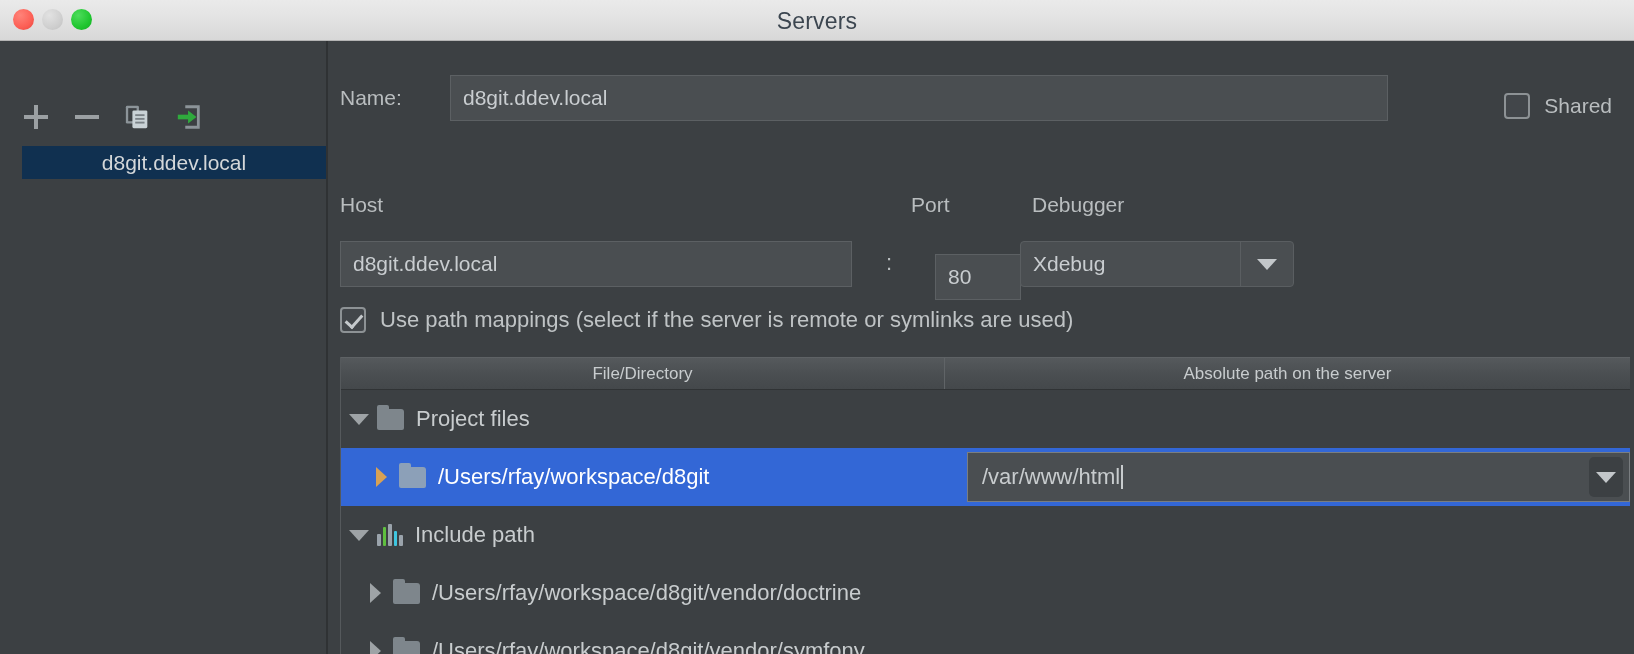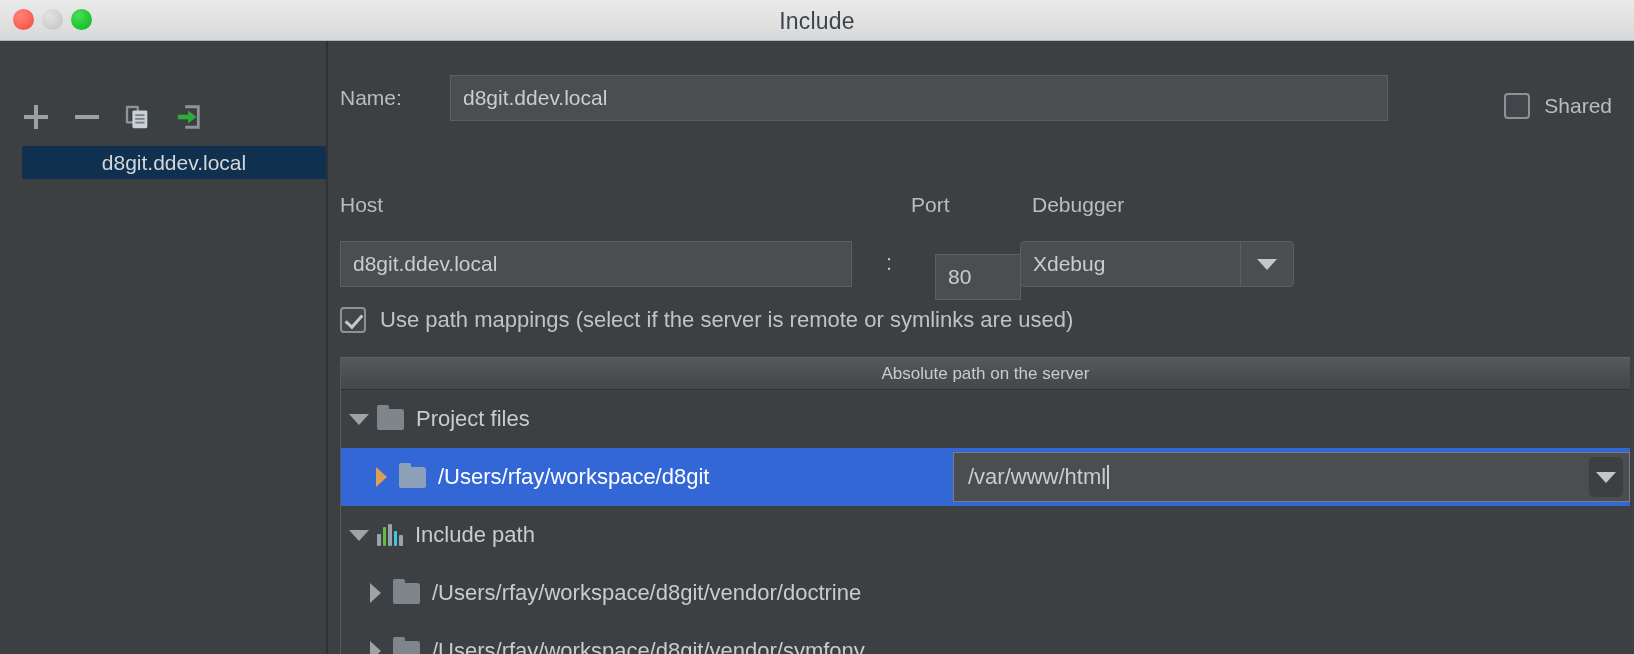--- a/index.html
+++ b/index.html
@@ -368,21 +368,21 @@
   .node-text {
     font-size: 22px;
     color: #c8ccce;
     white-space: nowrap;
   }
   .node-text.sel { color: #ffffff; }
 
   .edit-cell {
     width: 100%;
     height: 50px;
-    margin-left: 2px;
+    margin-left: 16px;
     background: #4a4e51;
     border: 1px solid #7a7e81;
     box-sizing: border-box;
     display: flex;
     align-items: center;
   }
   .edit-value {
     flex: 1;
     padding-left: 14px;
     font-size: 22px;
@@ -413,21 +413,21 @@
 <body>
 
 <div class="window">
 
   <div class="titlebar">
     <div class="traffic">
       <span class="light red"></span>
       <span class="light yellow"></span>
       <span class="light green"></span>
     </div>
-    <div class="window-title">Include</div>
+    <div class="window-title">Servers</div>
   </div>
 
   <div class="content">
 
     <div class="sidebar">
 
       <div class="side-toolbar">
 
         <div class="tb-btn">
           <span class="glyph-plus"></span>
@@ -495,20 +495,21 @@
       </div>
 
       <div class="pathmap-row">
         <span class="checkbox checked"></span>
         <span class="pathmap-label">Use path mappings (select if the server is remote or symlinks are used)</span>
       </div>
 
       <div class="table">
 
         <div class="table-head">
+          <div class="th th-left">File/Directory</div>
           <div class="th th-right">Absolute path on the server</div>
         </div>
 
         <div class="tree">
 
           <div class="tree-row">
             <div class="cell-left">
               <span class="twisty">
                 <span class="tri-open"></span>
               </span>

